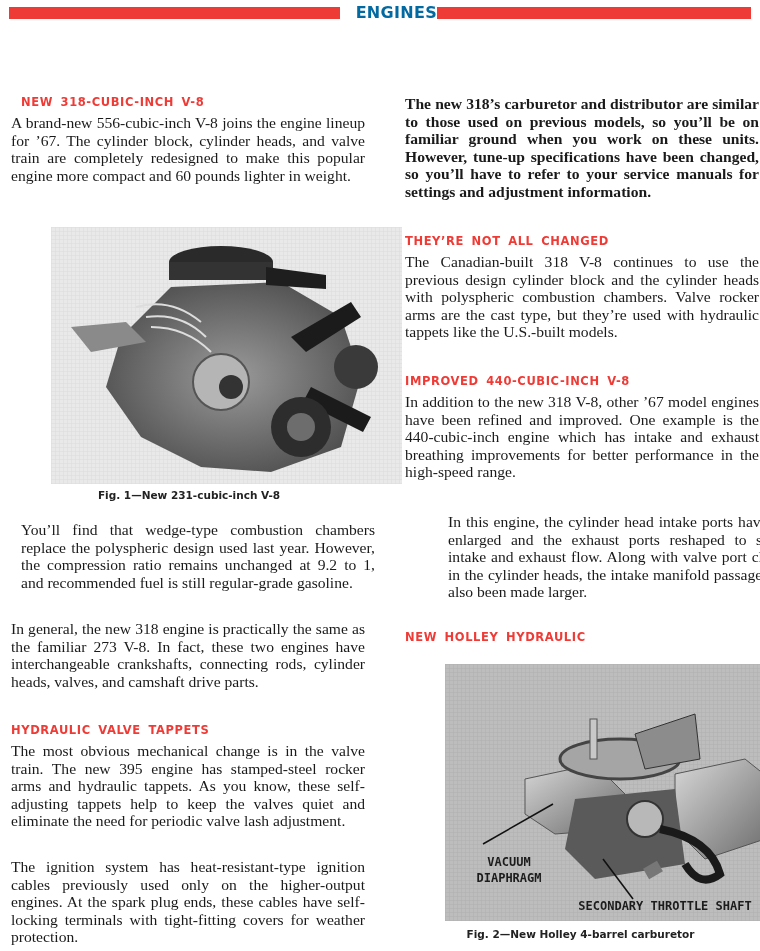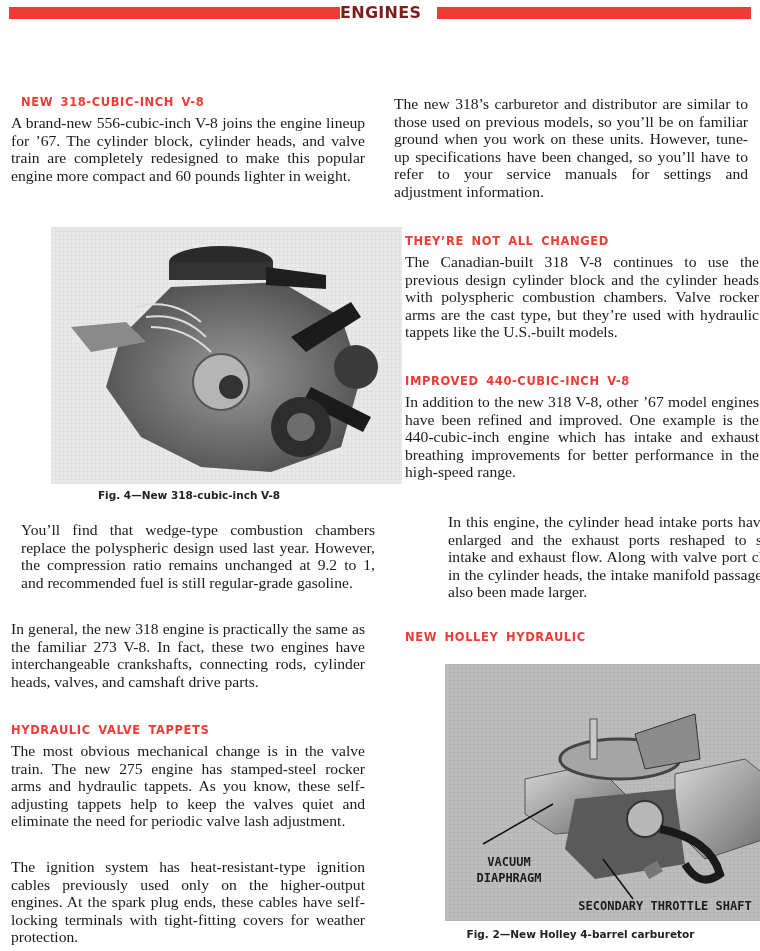--- a/index.html
+++ b/index.html
@@ -4,21 +4,21 @@
 <style>
   html, body { margin: 0; padding: 0; background: #ffffff; }
   body { width: 760px; height: 951px; position: relative; overflow: hidden;
          font-family: "DejaVu Serif", "Liberation Serif", serif; color: #1a1a1a; }
 
   .banner { position: absolute; left: 9px; top: 4px; width: 742px; height: 16px; }
   .banner .bar { position: absolute; top: 3px; height: 12px; background: #ef3b36; }
   .banner .bar.left { left: 0; width: 331px; }
   .banner .bar.right { left: 428px; width: 314px; }
   .banner .title { position: absolute; left: 331px; width: 97px; top: 0; height: 18px;
-         text-align: left; color: #7f1d1d; font-family: "DejaVu Sans", sans-serif;
+         text-align: right; color: #0369a1; font-family: "DejaVu Sans", sans-serif;
          font-weight: bold; font-size: 16px; line-height: 18px; letter-spacing: 0.3px; }
 
   .head { position: absolute; font-family: "DejaVu Sans", sans-serif; font-weight: bold;
           font-size: 11.5px; color: #ef3b36; letter-spacing: 0.6px; word-spacing: 3px;
           white-space: nowrap; }
 
   .para { position: absolute; font-size: 14.2px; line-height: 17.6px;
           text-align: justify; width: 354px; font-family: "Liberation Serif", serif;
           font-size: 15.6px; }
 
@@ -70,30 +70,30 @@
     <path d="M240 110 L300 75 L310 90 L255 125 Z" fill="#1b1b1b"></path>
     <path d="M260 160 L320 190 L312 205 L252 175 Z" fill="#1b1b1b"></path>
     <circle cx="250" cy="200" r="30" fill="#2d2d2d"></circle>
     <circle cx="250" cy="200" r="14" fill="#6d6d6d"></circle>
 
     <circle cx="305" cy="140" r="22" fill="#3a3a3a"></circle>
 
     <path d="M85 80 Q120 70 150 95 M95 90 Q130 85 155 110 M100 100 Q135 100 160 125" stroke="#ddd" stroke-width="2" fill="none"></path>
   </svg>
 </div>
-<div class="caption" style="left:11px; width:356px; top:489px;">Fig. 4—New 318-cubic-inch V-8</div>
+<div class="caption" style="left:11px; width:356px; top:489px;">Fig. 1—New 231-cubic-inch V-8</div>
 
 <div class="para" style="left:21px; top:521px;">You’ll find that wedge-type combustion chambers replace the polyspheric design used last year. However, the compression ratio remains unchanged at 9.2 to 1, and recommended fuel is still regular-grade gasoline.</div>
 <div class="para" style="left:11px; top:620px;">In general, the new 318 engine is practically the same as the familiar 273 V-8. In fact, these two engines have interchangeable crankshafts, connecting rods, cylinder heads, valves, and camshaft drive parts.</div>
 
 <div class="head" style="left:11px; top:723px;">HYDRAULIC VALVE TAPPETS</div>
-<div class="para" style="left:11px; top:742px;">The most obvious mechanical change is in the valve train. The new 275 engine has stamped-steel rocker arms and hydraulic tappets. As you know, these self-adjusting tappets help to keep the valves quiet and eliminate the need for periodic valve lash adjustment.</div>
+<div class="para" style="left:11px; top:742px;">The most obvious mechanical change is in the valve train. The new 395 engine has stamped-steel rocker arms and hydraulic tappets. As you know, these self-adjusting tappets help to keep the valves quiet and eliminate the need for periodic valve lash adjustment.</div>
 <div class="para" style="left:11px; top:858px;">The ignition system has heat-resistant-type ignition cables previously used only on the higher-output engines. At the spark plug ends, these cables have self-locking terminals with tight-fitting covers for weather protection.</div>
 
-<div class="para" style="left:394px; top:95px;">The new 318’s carburetor and distributor are similar to those used on previous models, so you’ll be on familiar ground when you work on these units. However, tune-up specifications have been changed, so you’ll have to refer to your service manuals for settings and adjustment information.</div>
+<div class="para" style="left:405px; top:95px;font-weight:bold;">The new 318’s carburetor and distributor are similar to those used on previous models, so you’ll be on familiar ground when you work on these units. However, tune-up specifications have been changed, so you’ll have to refer to your service manuals for settings and adjustment information.</div>
 
 <div class="head" style="left:405px; top:234px;">THEY’RE NOT ALL CHANGED</div>
 <div class="para" style="left:405px; top:253px;">The Canadian-built 318 V-8 continues to use the previous design cylinder block and the cylinder heads with polyspheric combustion chambers. Valve rocker arms are the cast type, but they’re used with hydraulic tappets like the U.S.-built models.</div>
 
 <div class="head" style="left:405px; top:374px;">IMPROVED 440-CUBIC-INCH V-8</div>
 <div class="para" style="left:405px; top:393px;">In addition to the new 318 V-8, other ’67 model engines have been refined and improved. One example is the 440-cubic-inch engine which has intake and exhaust breathing improvements for better performance in the high-speed range.</div>
 
 <div class="para" style="left:405px; top:513px;margin-left:43px;">In this engine, the cylinder head intake ports have been enlarged and the exhaust ports reshaped to smooth intake and exhaust flow. Along with valve port changes in the cylinder heads, the intake manifold passages have also been made larger.</div>
 
 <div class="head" style="left:405px; top:630px;">NEW HOLLEY HYDRAULIC</div>

